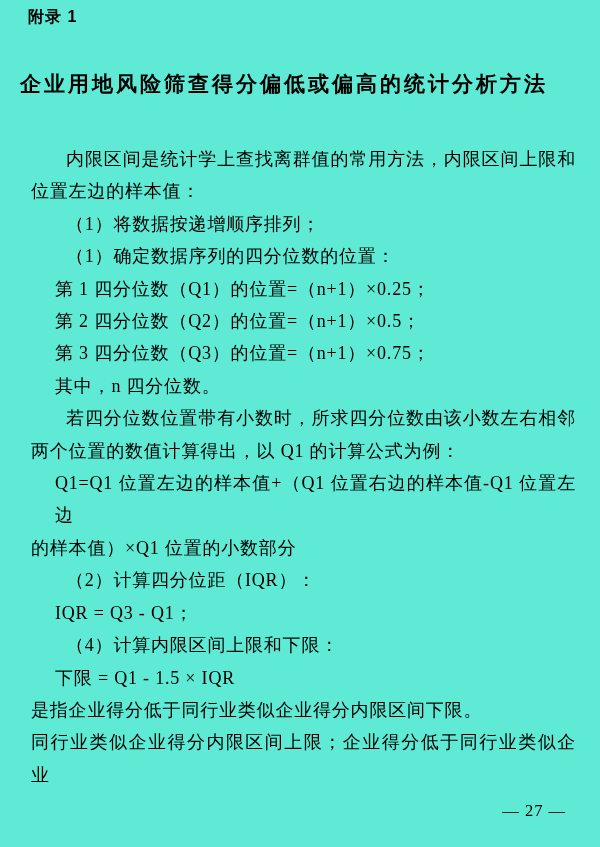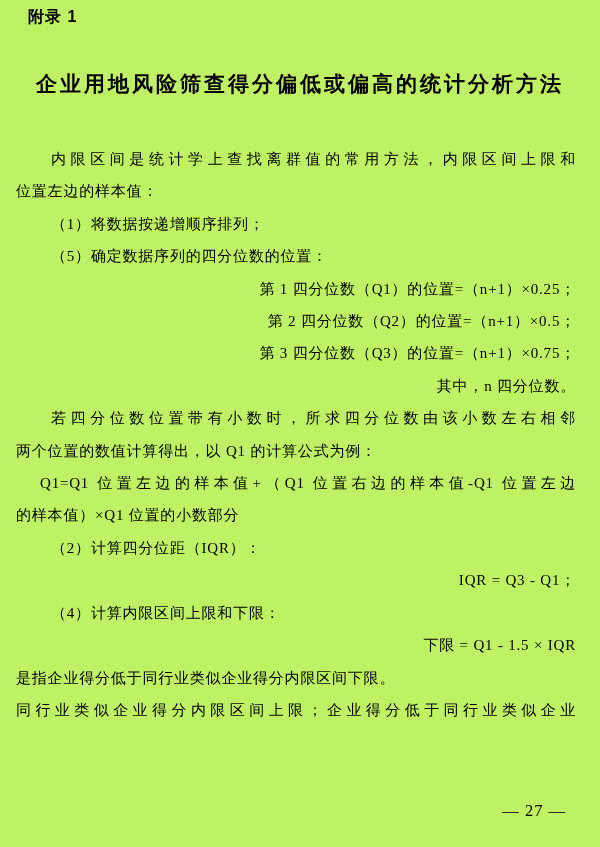--- a/index.html
+++ b/index.html
@@ -1,48 +1,47 @@
 <!DOCTYPE html>
 <html><head>
 <meta charset="utf-8">
 <style>
   html,body{margin:0;padding:0;background:#ffffff;}
   .page{
     position:relative;
     width:600px;height:847px;
-    background:#bef264;
+    background:#5eead4;
     color:#000;
     overflow:hidden;
     font-family:"Liberation Serif","DejaVu Serif",serif;
   }
   .appendix{
     margin:7px 0 0 28px;
     font-family:"Liberation Sans","DejaVu Sans",sans-serif;
     font-weight:bold;
     font-size:16px;
     letter-spacing:1px;
   }
   .title{
     margin:41px 20px 0 20px;
-    text-align:center;
     font-family:"Liberation Sans","DejaVu Sans",sans-serif;
     font-weight:bold;
     font-size:21px;
     letter-spacing:3px;
     line-height:30px;
     white-space:nowrap;
   }
   .body{
-    margin:44px 24px 0 16px;
-    font-size:15px;
+    margin:44px 24px 0 31px;
+    font-size:18px;
     letter-spacing:0.8px;
     line-height:32.4px;
   }
   .line{white-space:nowrap;}
-  .line.ind1{padding-left:24px;text-align:right;}
+  .line.ind1{padding-left:24px;}
   .line.ind2{padding-left:35px;}
   .line.fill{
     white-space:normal;
     text-align:justify;
     text-align-last:justify;
   }
   .footer{
     position:absolute;
     right:34px;
     bottom:26px;
@@ -55,21 +54,21 @@
 
 <div class="page">
   <div class="appendix">附录 1</div>
 
   <div class="title">企业用地风险筛查得分偏低或偏高的统计分析方法</div>
 
   <div class="body" id="body-lines">
       <div class="line ind2 fill">内限区间是统计学上查找离群值的常用方法，内限区间上限和</div>
       <div class="line ind0">位置左边的样本值：</div>
       <div class="line ind2">（1）将数据按递增顺序排列；</div>
-      <div class="line ind2">（5）确定数据序列的四分位数的位置：</div>
+      <div class="line ind2">（1）确定数据序列的四分位数的位置：</div>
       <div class="line ind1">第 1 四分位数（Q1）的位置=（n+1）×0.25；</div>
       <div class="line ind1">第 2 四分位数（Q2）的位置=（n+1）×0.5；</div>
       <div class="line ind1">第 3 四分位数（Q3）的位置=（n+1）×0.75；</div>
       <div class="line ind1">其中，n 四分位数。</div>
       <div class="line ind2 fill">若四分位数位置带有小数时，所求四分位数由该小数左右相邻</div>
       <div class="line ind0">两个位置的数值计算得出，以 Q1 的计算公式为例：</div>
       <div class="line ind1 fill">Q1=Q1 位置左边的样本值+（Q1 位置右边的样本值-Q1 位置左边</div>
       <div class="line ind0">的样本值）×Q1 位置的小数部分</div>
       <div class="line ind2">（2）计算四分位距（IQR）：</div>
       <div class="line ind1">IQR = Q3 - Q1；</div>

